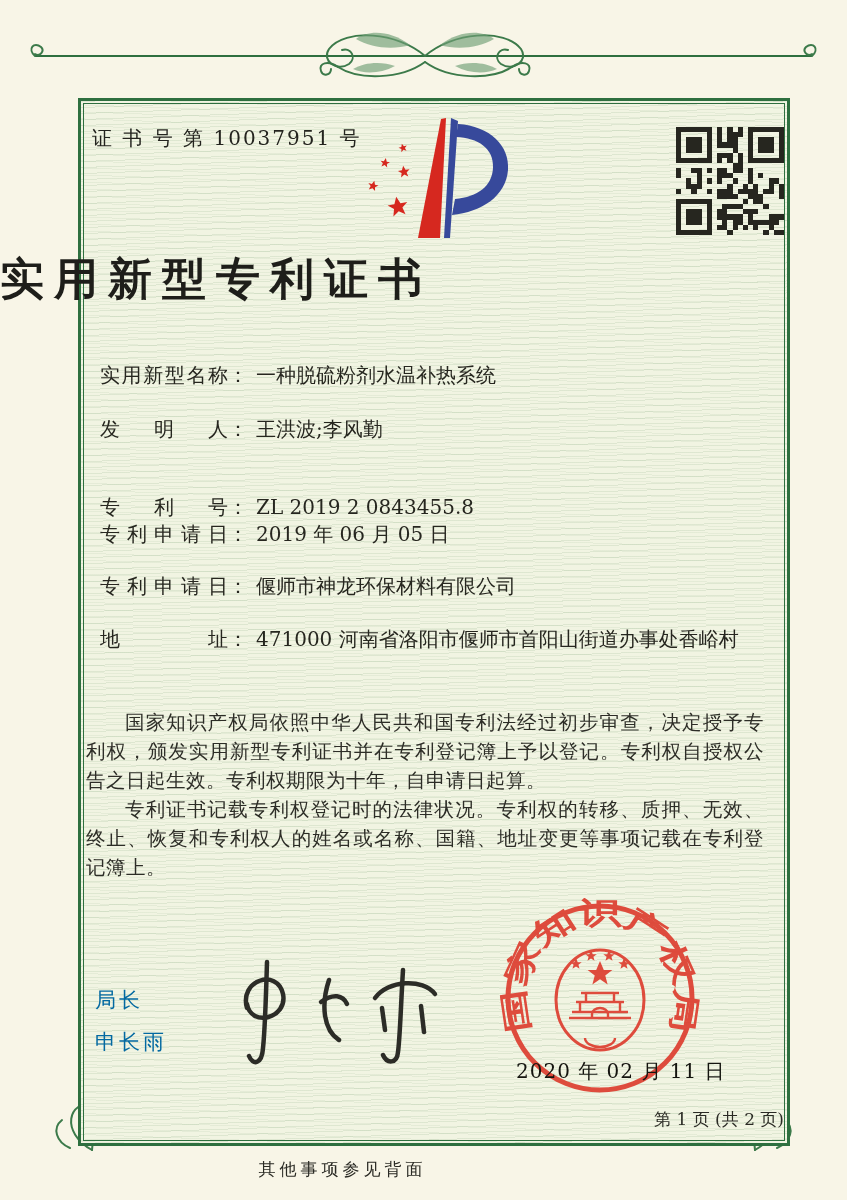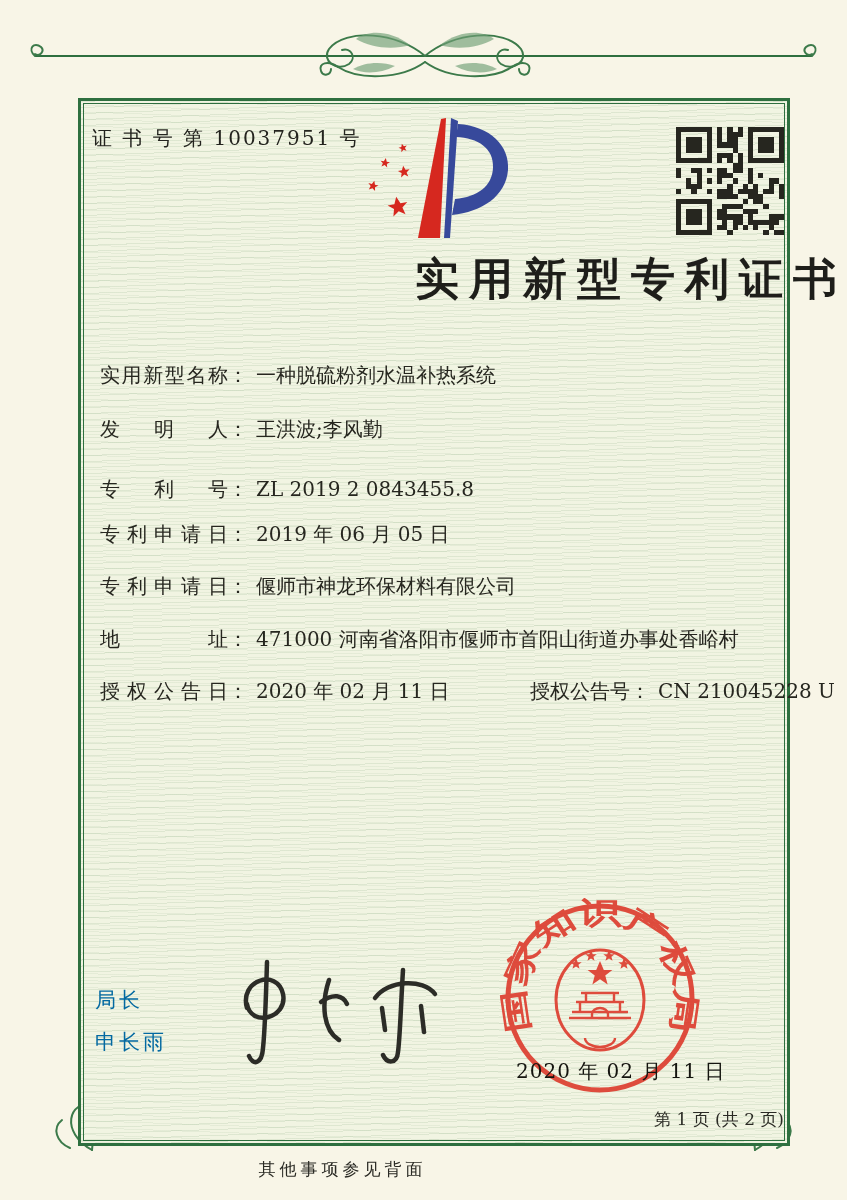--- a/index.html
+++ b/index.html
@@ -16,21 +16,21 @@
     border:3px solid #2e6f3f;
     background:
       repeating-linear-gradient(178deg, rgba(120,160,115,.16) 0 1px, transparent 1px 6px),
       repeating-linear-gradient(182deg, rgba(120,160,115,.10) 0 1px, transparent 1px 7px),
       #f1f4e2;
   }
   .frame::before{
     content:""; position:absolute; inset:2px; border:1px solid #2e6f3f;
   }
   .cert-no{ left:92px; top:125px; font-size:20px; letter-spacing:2px; color:#23231e;}
-  .title{ left:0; top:250px; width:847px; text-align:right;
+  .title{ left:0; top:250px; width:847px; text-align:left;
     font-size:44px; font-weight:bold; letter-spacing:10px; color:#1e1e1a;}
   .row{ left:100px; width:672px; font-size:20px; white-space:nowrap; color:#26261f;}
   .lbl{ display:inline-block; width:128px; text-align:justify; text-align-last:justify; vertical-align:top;}
   .colon{ margin-right:8px;}
   .grant-no{ position:absolute; left:430px; top:0; white-space:nowrap;}
   .bodytext{ left:86px; top:708px; width:678px; font-size:19.5px; line-height:29px;
     text-align:justify; color:#2d2d27; letter-spacing:.5px;}
   .bodytext p{ margin:0; text-indent:2em;}
   .officer{ left:95px; font-size:21px; letter-spacing:3px; color:#0369a1;}
   .seal-date{ left:516px; top:1058px; font-size:20px; letter-spacing:1px; color:#14140f; z-index:6;}
@@ -319,37 +319,37 @@
   </div>
 
   <div class="abs title">实用新型专利证书</div>
 
   <div class="abs row" style="top:416px">
     <span class="lbl">发明人</span><span class="colon">：</span><span>王洪波;李风勤</span>
   </div>
   <div class="abs row" style="top:362px">
     <span class="lbl">实用新型名称</span><span class="colon">：</span><span>一种脱硫粉剂水温补热系统</span>
   </div>
-  <div class="abs row" style="top:476px">
+  <div class="abs row" style="top:494px">
     <span class="lbl">专利号</span><span class="colon">：</span><span>ZL 2019 2 0843455.8</span>
   </div>
   <div class="abs row" style="top:521px">
     <span class="lbl">专利申请日</span><span class="colon">：</span><span>2019 年 06 月 05 日</span>
   </div>
   <div class="abs row" style="top:573px">
     <span class="lbl">专利申请日</span><span class="colon">：</span><span>偃师市神龙环保材料有限公司</span>
   </div>
   <div class="abs row" style="top:626px">
     <span class="lbl">地址</span><span class="colon">：</span><span>471000 河南省洛阳市偃师市首阳山街道办事处香峪村</span>
   </div>
-  <div class="abs row" style="top:678px">
-    <span class="lbl">授权公告日</span><span class="colon">：</span><span>2020 年 02 月 11 日</span>
-    <span class="grant-no"><span>授权公告号</span><span class="colon">：</span><span>CN 210045228 U</span></span>
-  </div>
-
+
+  <div class="abs bodytext">
+    <p>国家知识产权局依照中华人民共和国专利法经过初步审查，决定授予专利权，颁发实用新型专利证书并在专利登记簿上予以登记。专利权自授权公告之日起生效。专利权期限为十年，自申请日起算。</p>
+    <p>专利证书记载专利权登记时的法律状况。专利权的转移、质押、无效、终止、恢复和专利权人的姓名或名称、国籍、地址变更等事项记载在专利登记簿上。</p>
+  </div>
 
   <div class="abs officer" style="top:986px">局长</div>
   <div class="abs officer" style="top:1028px">申长雨</div>
 
   <svg class="abs sig-svg" width="230" height="115" viewBox="0 0 230 115">
     <g fill="none" stroke="#2c2c27" stroke-width="4.5" stroke-linecap="round" stroke-linejoin="round">
       <path d="M22,56 C14,28 52,16 58,42 C63,66 26,76 22,52"></path>
       <path d="M42,10 C41,45 40,78 38,96 C37,112 28,114 24,104"></path>
       <path d="M104,28 C96,52 98,78 114,88"></path>
       <path d="M96,50 C108,41 118,43 122,52"></path>

